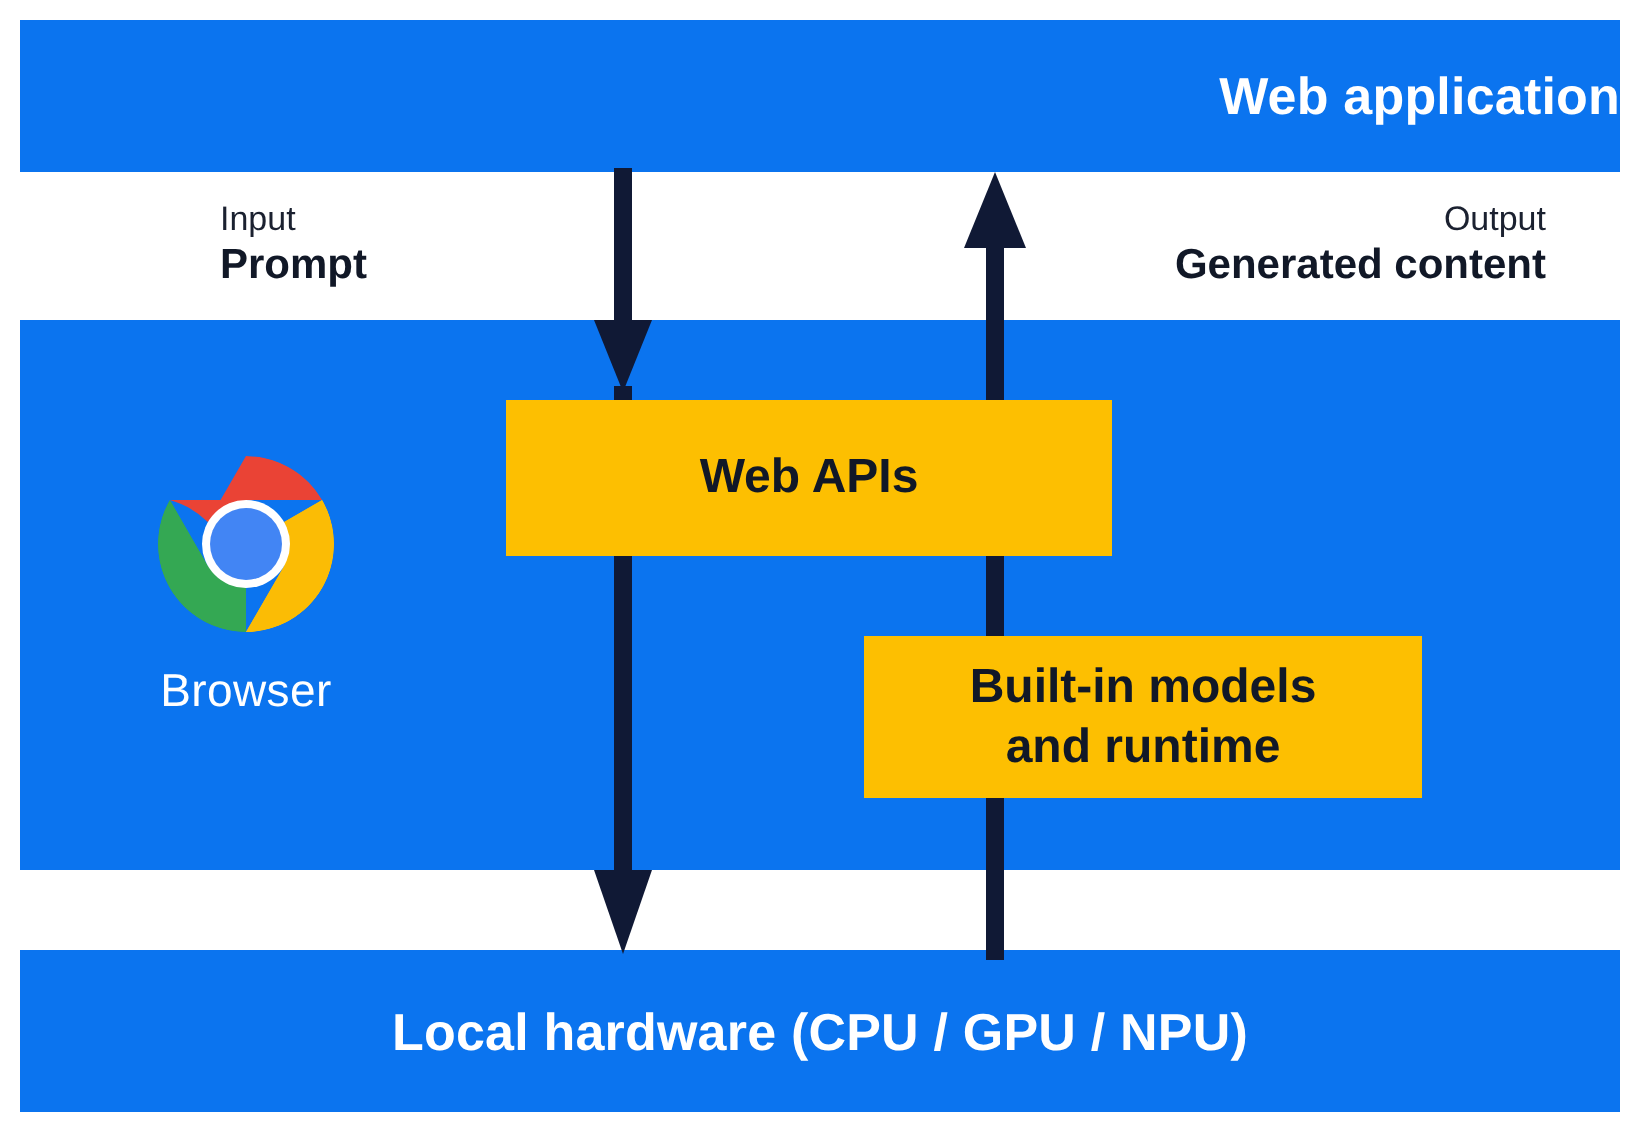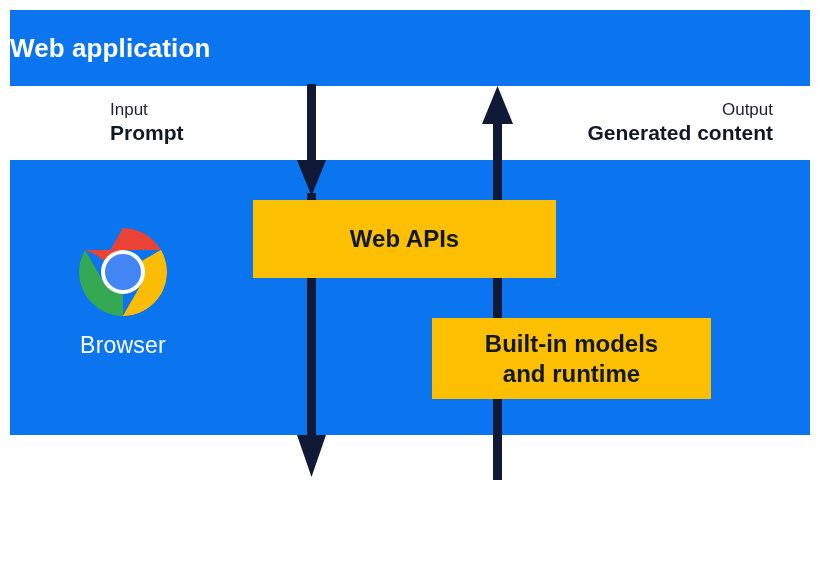--- a/index.html
+++ b/index.html
@@ -20,21 +20,21 @@
   }
 
   
   .band {
     position: absolute;
     background: #0B74EF;
     box-sizing: border-box;
   }
   #band-web-app {
     left: 10px; top: 10px; width: 800px; height: 76px;
-    display: flex; align-items: center; justify-content: flex-start;
+    display: flex; align-items: center; justify-content: flex-end;
     z-index: 1;
   }
   #band-browser {
     left: 10px; top: 160px; width: 800px; height: 275px;
     z-index: 1;
   }
   #band-hardware {
     left: 10px; top: 475px; width: 800px; height: 81px;
     display: flex; align-items: center; justify-content: center;
     z-index: 1;
@@ -123,20 +123,23 @@
 <body>
 
 <div id="canvas">
 
   <div class="band" id="band-web-app">
     <span class="band-title">Web application</span>
   </div>
 
   <div class="band" id="band-browser"></div>
 
+  <div class="band" id="band-hardware">
+    <span class="band-title">Local hardware (CPU / GPU / NPU)</span>
+  </div>
 
   <svg id="arrows-layer" class="arrow-svg" width="820" height="566" viewBox="0 0 820 566" aria-hidden="true">
 
     <g>
       <rect x="307" y="84" width="9" height="78" fill="#101935"></rect>
       <polygon points="297,160 326,160 311.5,196" fill="#101935"></polygon>
       <rect x="307" y="193" width="9" height="245" fill="#101935"></rect>
       <polygon points="297,435 326,435 311.5,477" fill="#101935"></polygon>
     </g>
 

